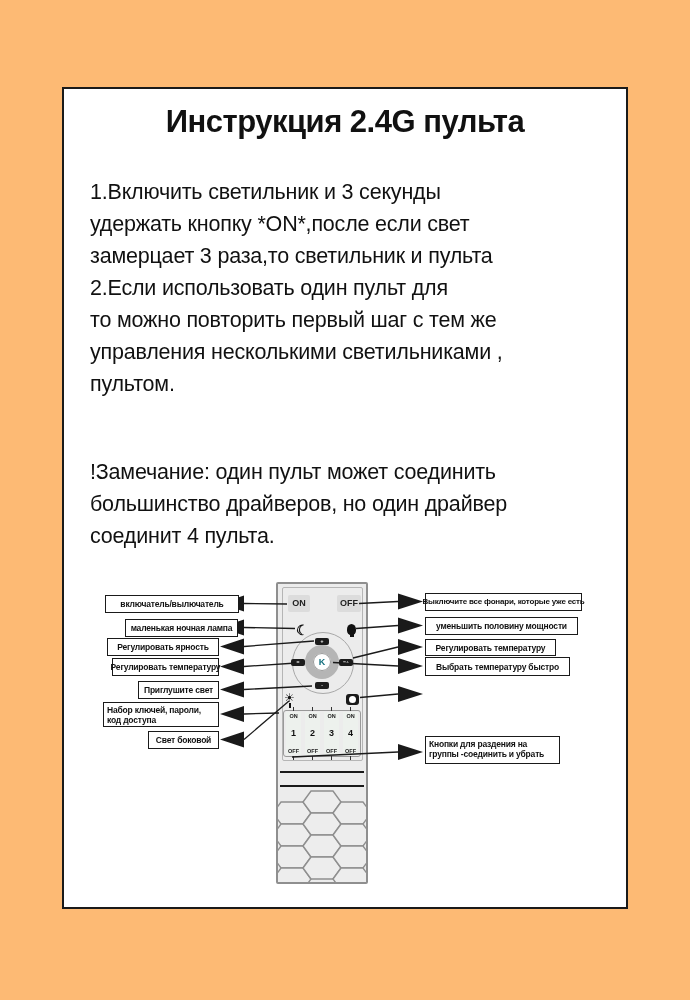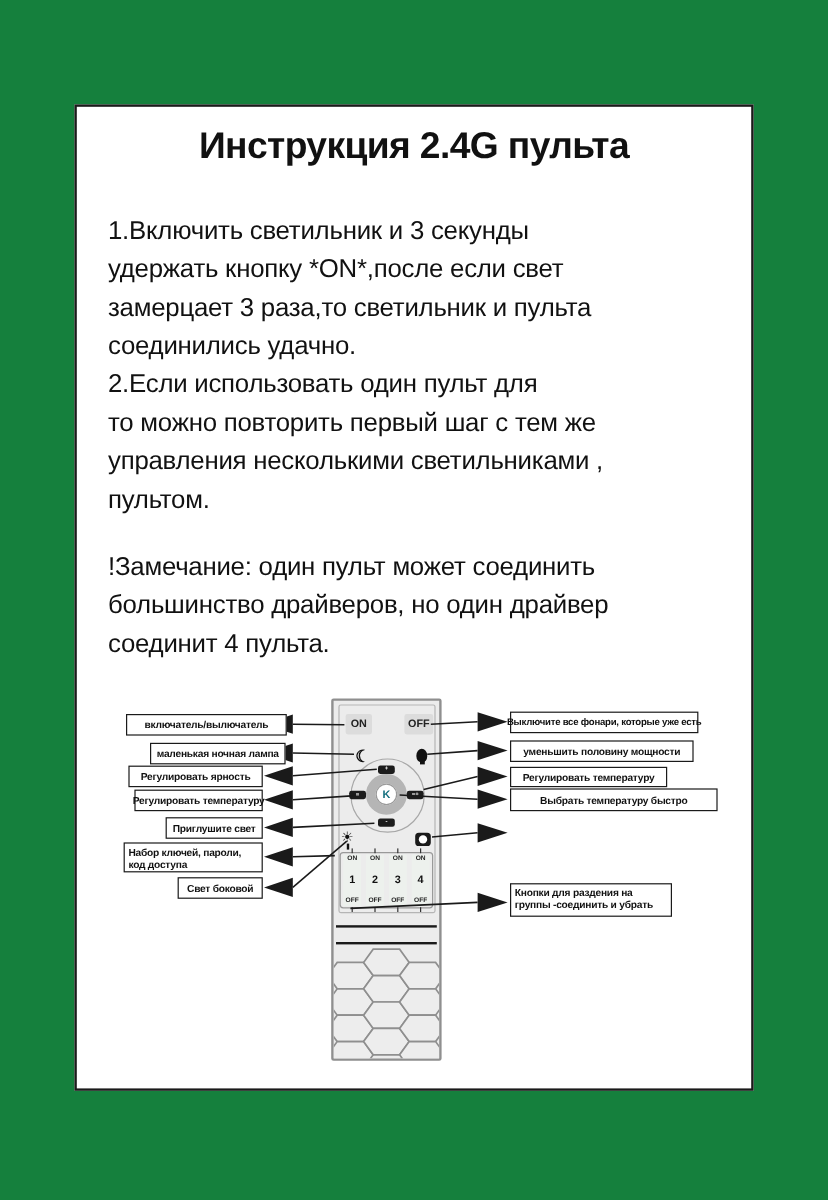--- a/index.html
+++ b/index.html
@@ -1,16 +1,16 @@
 <!DOCTYPE html>
 <html><head>
 <meta charset="utf-8">
 <style>
   html,body{margin:0;padding:0;background:#fff;}
-  .canvas{position:relative;width:690px;height:1000px;background:#15803d;
+  .canvas{position:relative;width:690px;height:1000px;background:#fdba74;
           font-family:"Liberation Sans",sans-serif;color:#111;overflow:hidden;}
   .page-border{position:absolute;left:62px;top:87px;width:562px;height:818px;
                border:2px solid #1a1a1a;background:#fff;}
   .title{position:absolute;left:62px;top:104px;width:566px;text-align:center;
          font-size:31px;font-weight:bold;letter-spacing:-0.5px;}
   .bodytext{position:absolute;left:90px;top:176px;width:525px;
             font-size:21.5px;line-height:32px;letter-spacing:-0.2px;}
   .bodytext .tline{height:32px;white-space:nowrap;}
   .note{position:absolute;left:90px;top:456px;width:525px;
         font-size:21.5px;line-height:32px;letter-spacing:-0.2px;}
@@ -68,21 +68,20 @@
 
 <div class="canvas">
   <div class="page-border"></div>
 
   <div class="title">Инструкция 2.4G пульта</div>
 
   <div class="bodytext">
     <div class="tline">1.Включить светильник и 3 секунды</div>
     <div class="tline">удержать кнопку *ON*,после если свет</div>
     <div class="tline">замерцает 3 раза,то светильник и пульта</div>
-    <div class="tline">соединились удачно.</div>
     <div class="tline">2.Если использовать один пульт для</div>
     <div class="tline">то можно повторить первый шаг с тем же</div>
     <div class="tline">управления несколькими светильниками ,</div>
     <div class="tline">пультом.</div>
   </div>
 
   <div class="note">
     <div class="tline">!Замечание: один пульт может соединить</div>
     <div class="tline">большинство драйверов, но один драйвер</div>
     <div class="tline">соединит 4 пульта.</div>
@@ -218,20 +217,20 @@
 
   <div class="cbox center" style="left:425px;top:593px;width:157px;height:18px;font-size:8px;">
     <span>Выключите все фонари, которые уже есть</span>
     </div>
   <div class="cbox center" style="left:425px;top:617px;width:153px;height:18px;">
     <span>уменьшить половину мощности</span>
     </div>
   <div class="cbox center" style="left:425px;top:639px;width:131px;height:17px;">
     <span>Регулировать температуру</span>
     </div>
-  <div class="cbox center" style="left:425px;top:657px;width:173px;height:19px;">
+  <div class="cbox center" style="left:425px;top:657px;width:145px;height:19px;">
     <span>Выбрать температуру быстро</span>
     </div>
   <div class="cbox" style="left:425px;top:736px;width:135px;height:28px;">
     <span>Кнопки для раздения на</span>
     <span>группы -соединить и убрать</span>
     </div>
 </div>
 
 </body></html>

